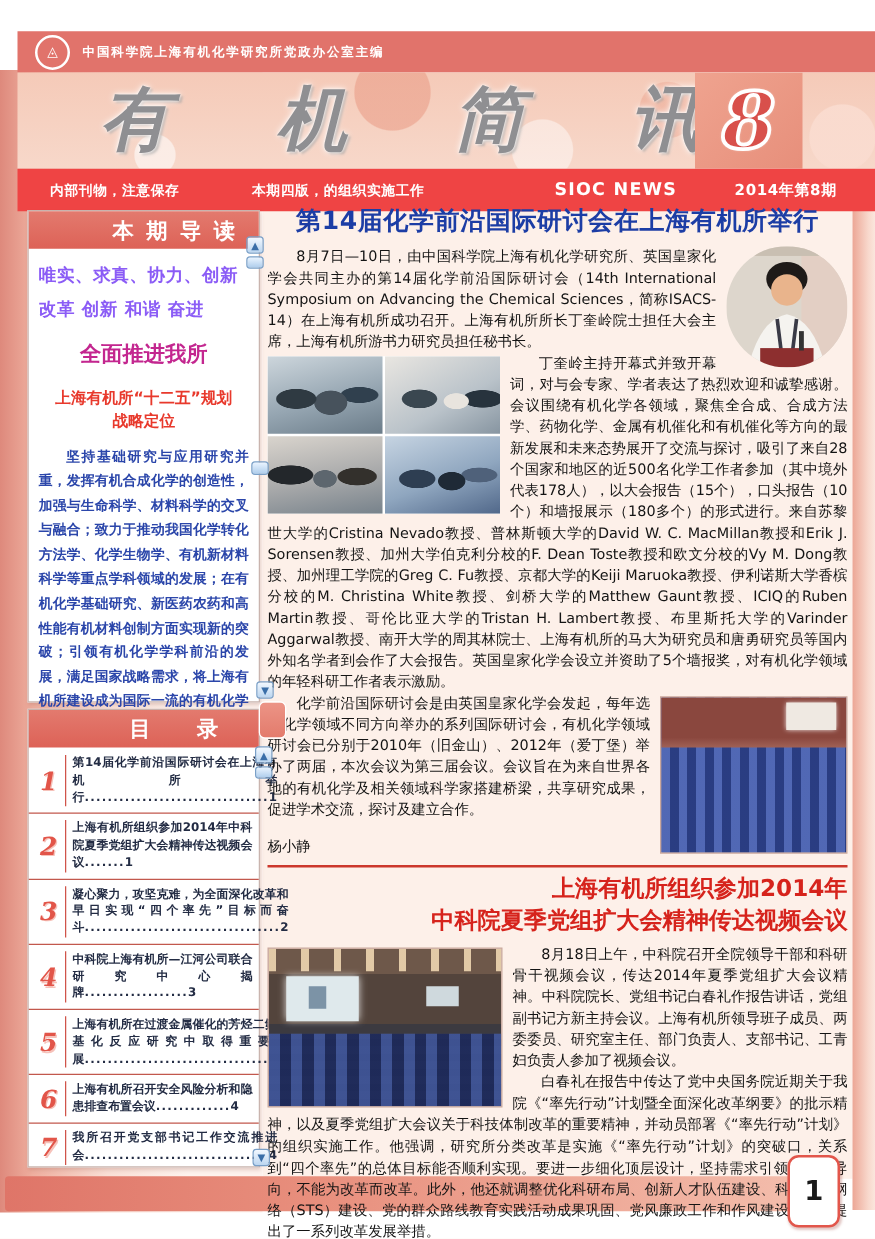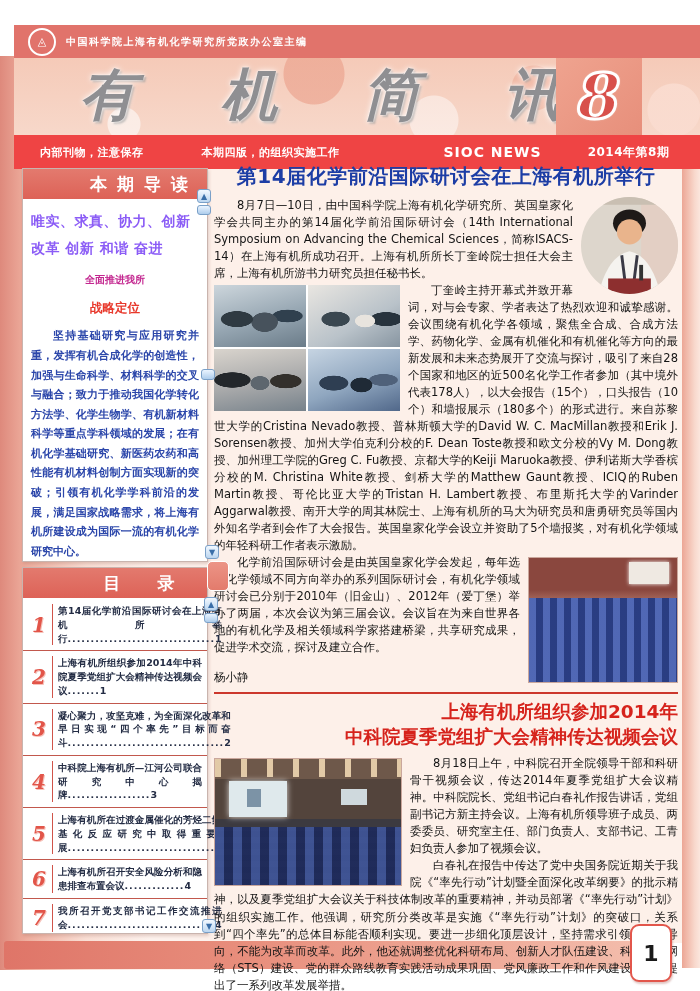--- a/index.html
+++ b/index.html
@@ -53,21 +53,21 @@
   .info-bar .i4{margin-left:46px;font-size:12px;}
 
   
   .side-box{position:absolute;left:22px;width:184px;background:#ffffff;border:1px solid #c9b4ae;
     box-shadow:1px 2px 3px rgba(150,90,80,.25);}
   .side-head{height:30px;background:linear-gradient(180deg,#e37a6e,#dd6257);display:flex;align-items:center;justify-content:center;
     color:#fff;font-size:17px;font-weight:bold;letter-spacing:10px;text-indent:10px;padding-left:48px;}
   .guide-box{top:168px;height:392px;}
   .guide-body{padding:9px 8px 0 8px;}
   .slogan{color:#8b5cf6;font-size:14px;font-weight:bold;letter-spacing:.5px;line-height:1.95;white-space:nowrap;}
-  .hl1{margin-top:9px;text-align:center;color:#c3268f;font-size:10px;font-weight:bold;line-height:1.5;}
+  .hl1{margin-top:9px;text-align:center;color:#c3268f;font-size:17px;font-weight:bold;line-height:1.5;}
   .hl2{margin-top:12px;text-align:center;color:#e8392c;font-size:12.5px;font-weight:bold;line-height:1.5;}
   .guide-para{margin-top:9px;color:#2b46aa;font-size:11px;font-weight:bold;line-height:1.78;
     text-align:justify;text-indent:2em;}
   .toc-box{top:567px;height:365px;}
   .toc-rows{padding:1px 0;}
   .toc-row{display:flex;align-items:center;padding:5px 5px 5px 3px;}
   .toc-row + .toc-row{border-top:1px solid #c2584d;}
   .toc-num{flex:0 0 26px;text-align:center;font-family:"DejaVu Serif",serif;font-style:italic;
     font-size:20px;font-weight:bold;color:#e25549;text-shadow:1px 1px 0 #f6c2ba;
     border-right:1px solid #d0544a;margin-right:5px;align-self:stretch;display:flex;align-items:center;justify-content:center;}
@@ -169,20 +169,21 @@
 
 <div class="side-box guide-box">
   <div class="side-head">本期导读</div>
   <div class="guide-body">
     <div class="slogan">唯实、求真、协力、创新</div>
     <div class="slogan">改革  创新  和谐  奋进</div>
     <div class="hl1">
       <div>全面推进我所</div>
     </div>
     <div class="hl2">
+      <div>上海有机所“十二五”规划</div>
       <div>战略定位</div>
     </div>
     <div class="guide-para">坚持基础研究与应用研究并重，发挥有机合成化学的创造性，加强与生命科学、材料科学的交叉与融合；致力于推动我国化学转化方法学、化学生物学、有机新材料科学等重点学科领域的发展；在有机化学基础研究、新医药农药和高性能有机材料创制方面实现新的突破；引领有机化学学科前沿的发展，满足国家战略需求，将上海有机所建设成为国际一流的有机化学研究中心。</div>
   </div>
 </div>
 
 <div class="side-box toc-box">
   <div class="side-head">目　录</div>
   <div class="toc-rows">
     <div class="toc-row">

